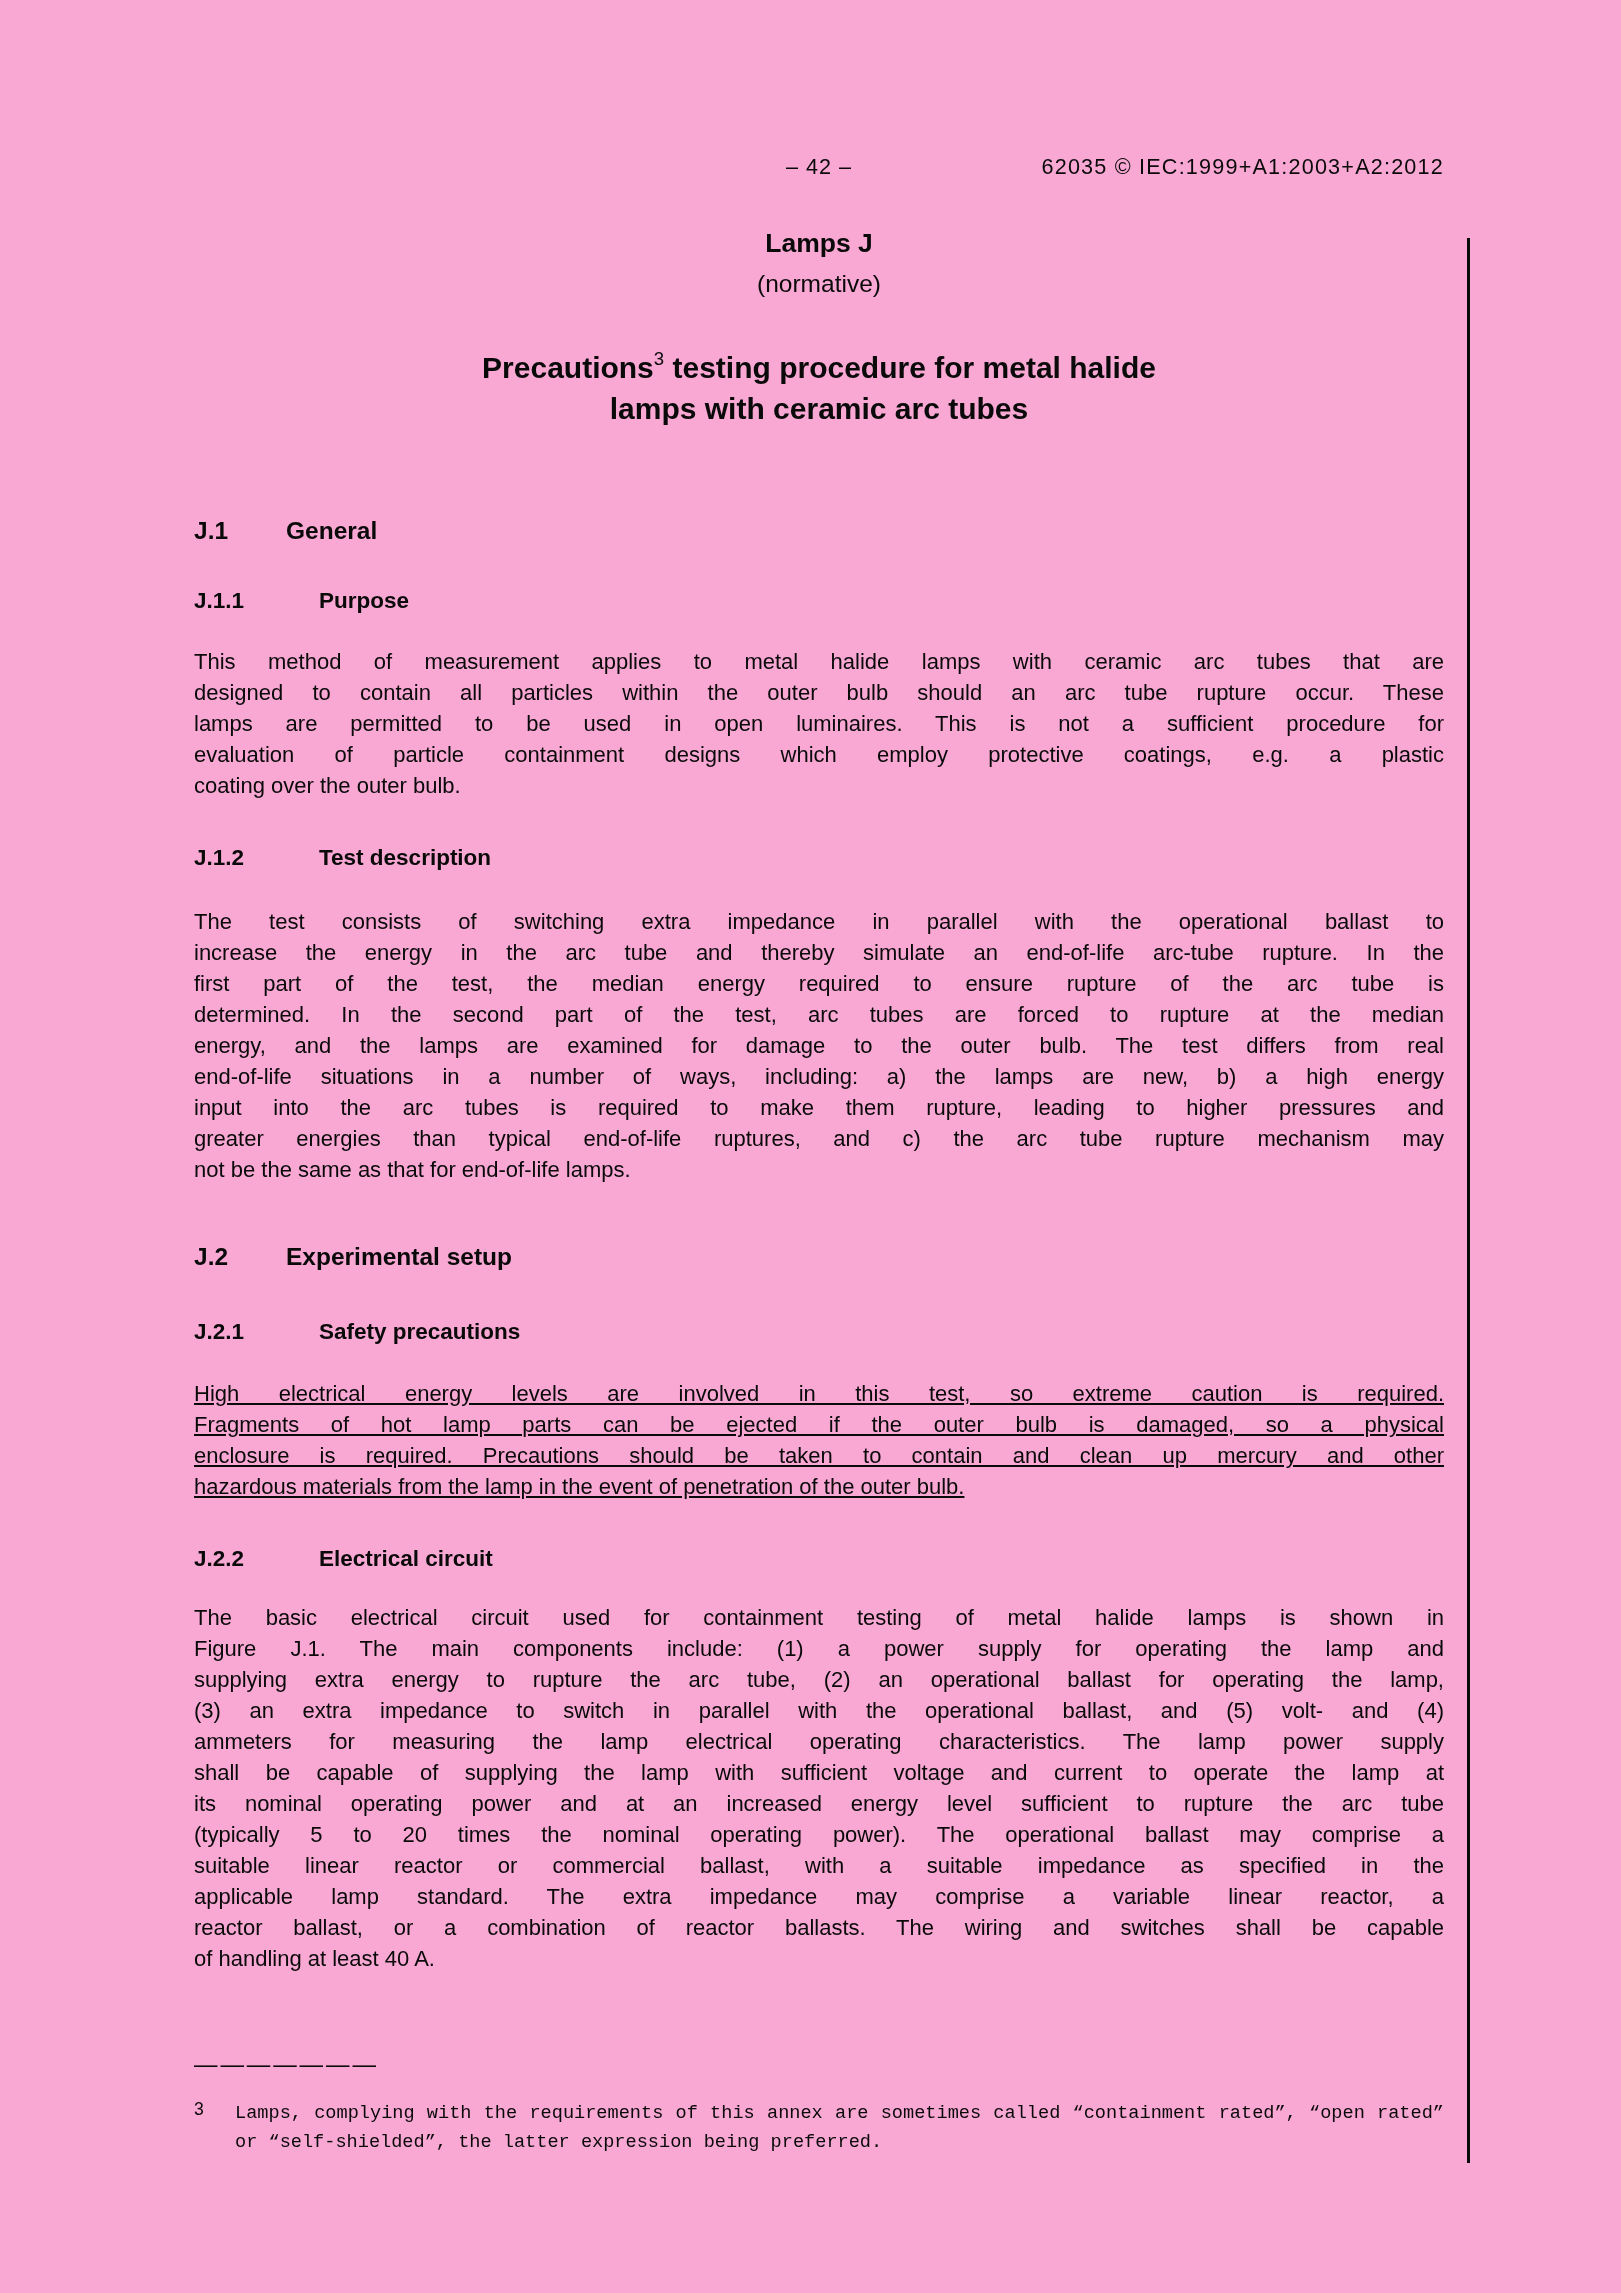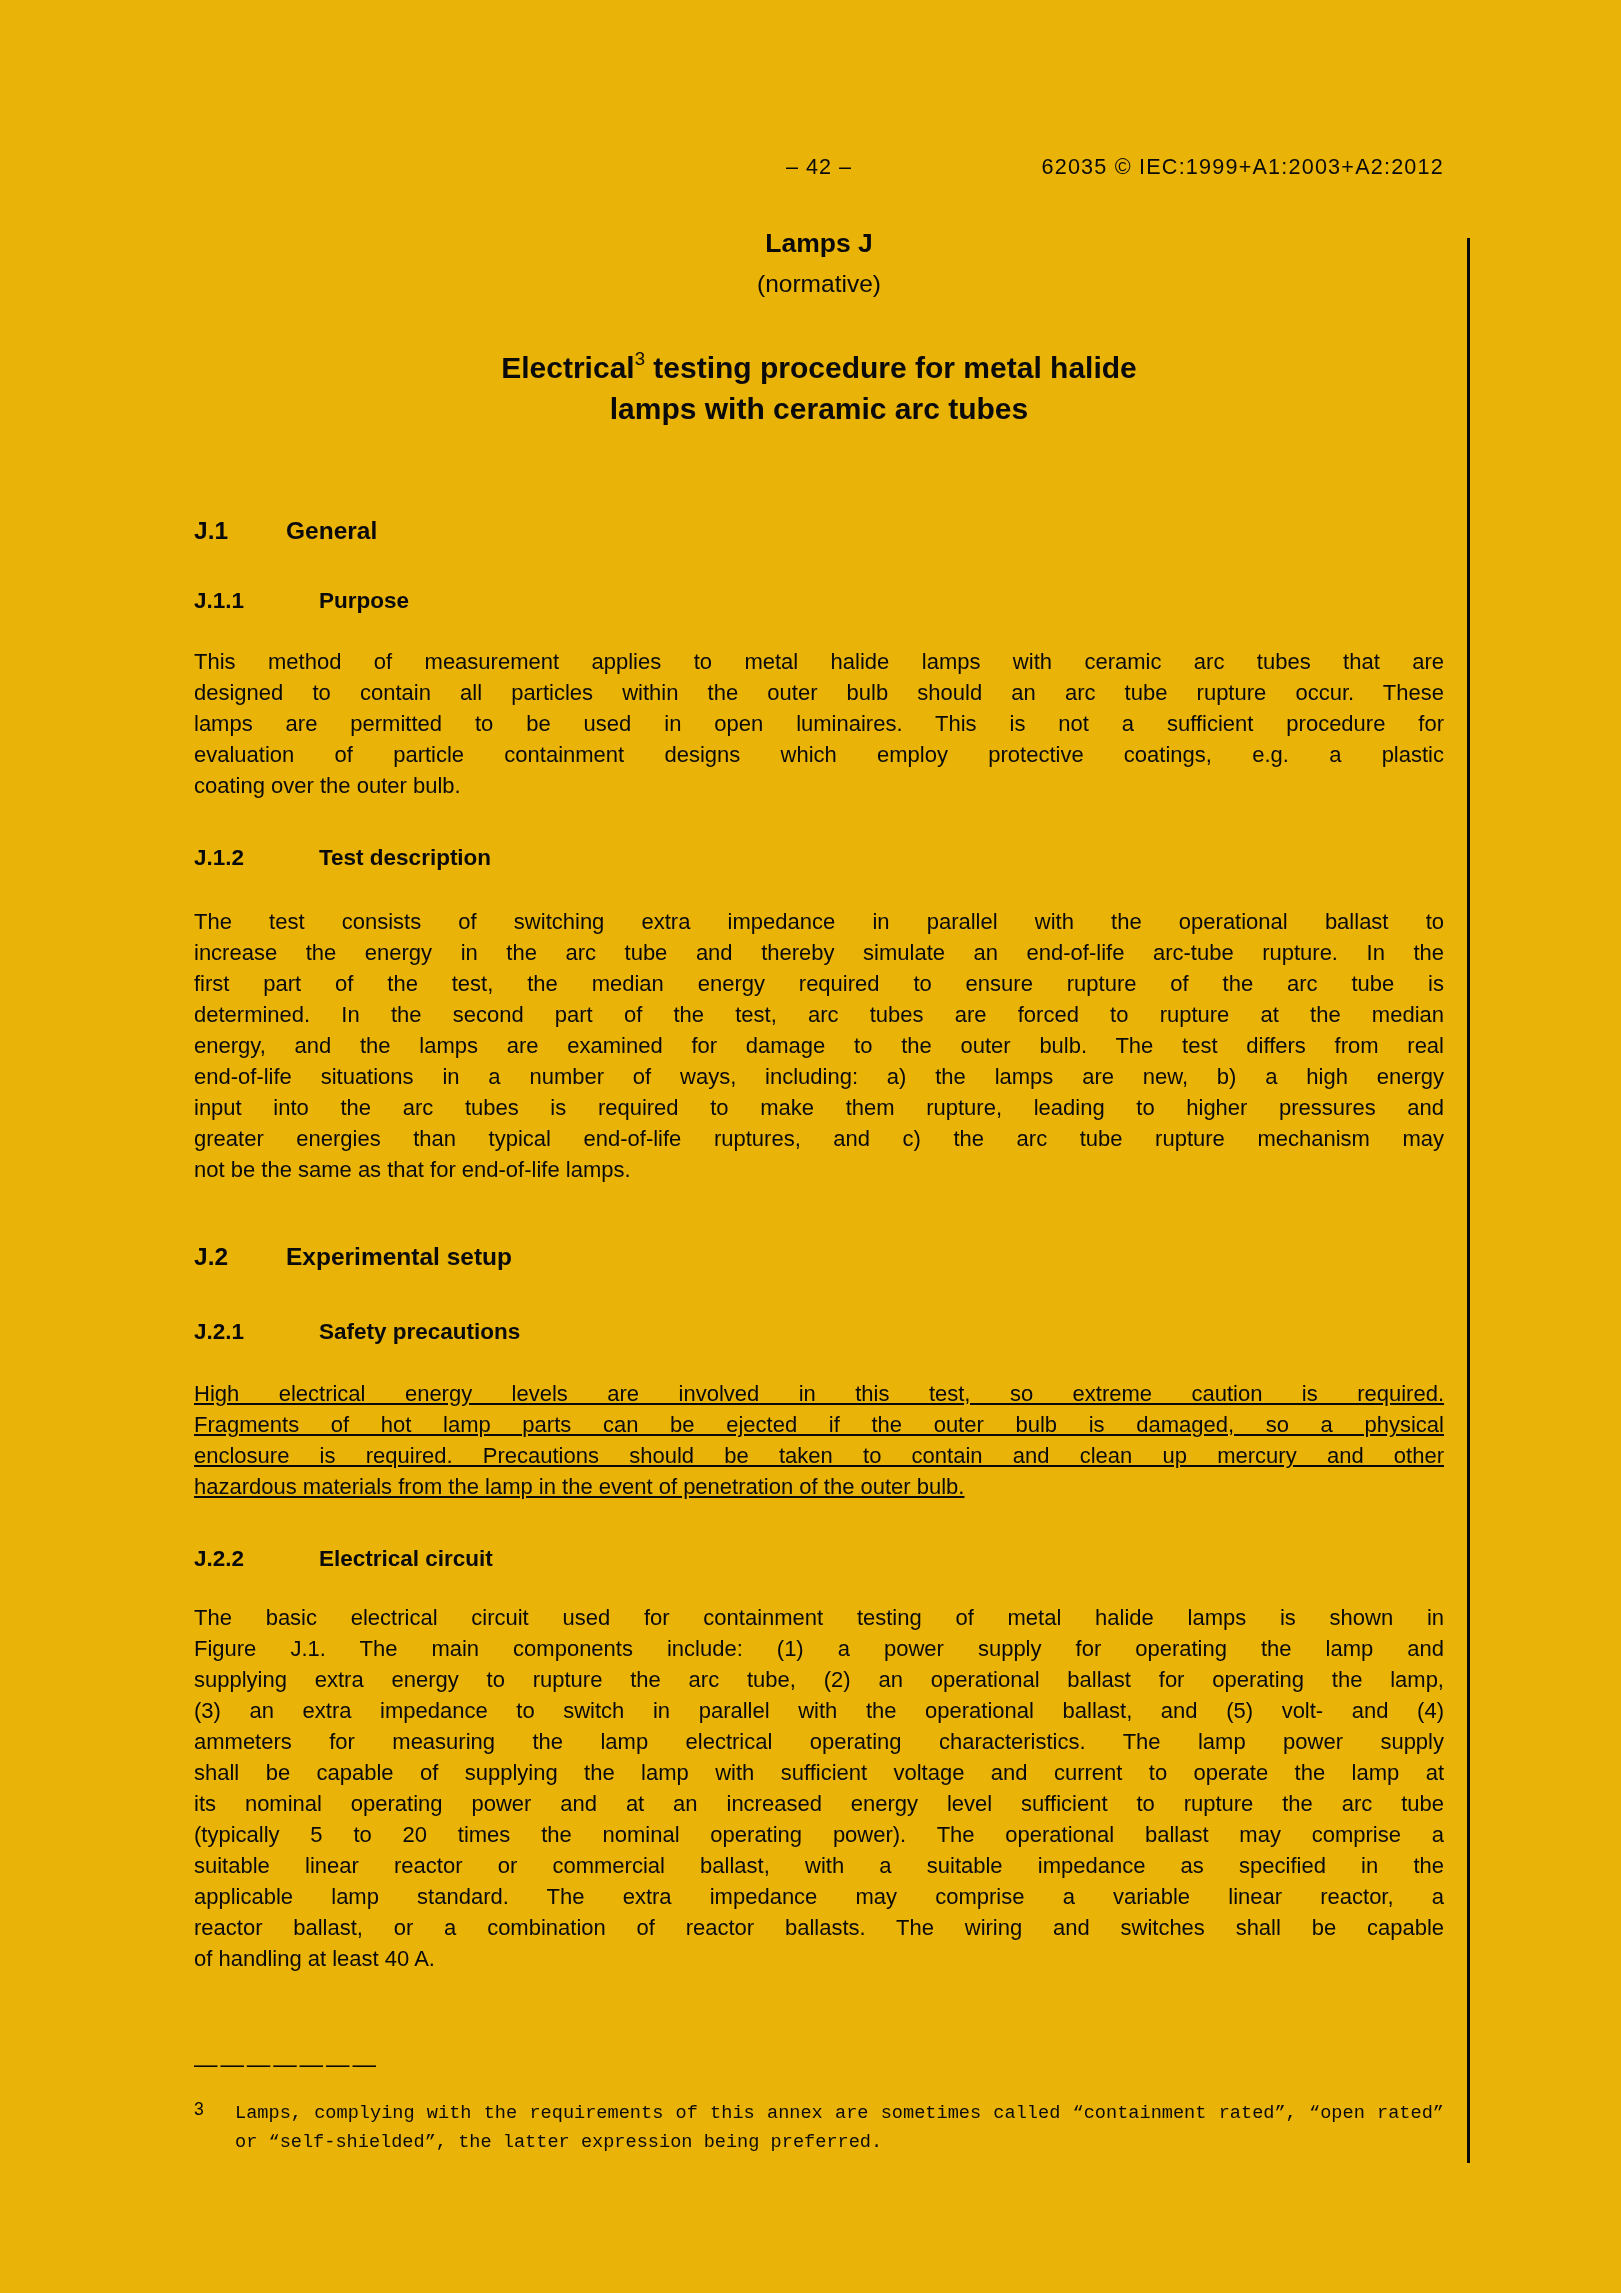--- a/index.html
+++ b/index.html
@@ -1,19 +1,19 @@
 <!DOCTYPE html>
 <html><head>
 <meta charset="utf-8">
 <style>
   html,body { margin:0; padding:0; background:#888; }
   .page {
     position:relative;
     width:1621px; height:2294px;
-    background:#eab308;
+    background:#f9a8d4;
     font-family:"Liberation Sans", sans-serif;
     color:#0a0a0a;
     overflow:hidden;
   }
   .abs { position:absolute; }
   
   .hdr-row { left:194px; top:154px; width:1250px; height:29px; font-size:21.6px; }
   .page-num { position:absolute; left:0; width:100%; text-align:center; letter-spacing:1px; }
   .doc-ref  { position:absolute; right:0; letter-spacing:1.2px; }
   
@@ -48,21 +48,21 @@
 
   <div class="abs hdr-row">
     <div class="page-num">– 42 –</div>
     <div class="doc-ref">62035 © IEC:1999+A1:2003+A2:2012</div>
   </div>
 
   <div class="abs centerblock annex-id">Lamps J</div>
   <div class="abs centerblock annex-norm">(normative)</div>
 
   <div class="abs centerblock doc-title">
-    <div><span>Electrical</span><sup>3</sup><span> testing procedure for metal halide</span></div>
+    <div><span>Precautions</span><sup>3</sup><span> testing procedure for metal halide</span></div>
     <div>lamps with ceramic arc tubes</div>
   </div>
 
   <div class="abs h-sec" style="top:517px;">
     <span class="h-num">J.1</span><span>General</span>
   </div>
 
   <div class="abs h-sub" style="top:588px;">
     <span class="h-num">J.1.1</span><span>Purpose</span>
   </div>

